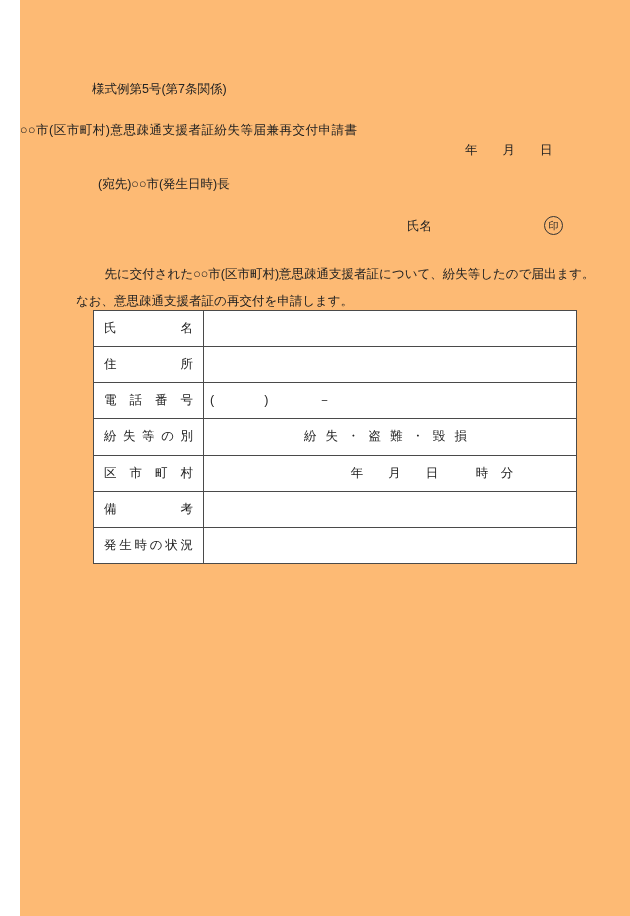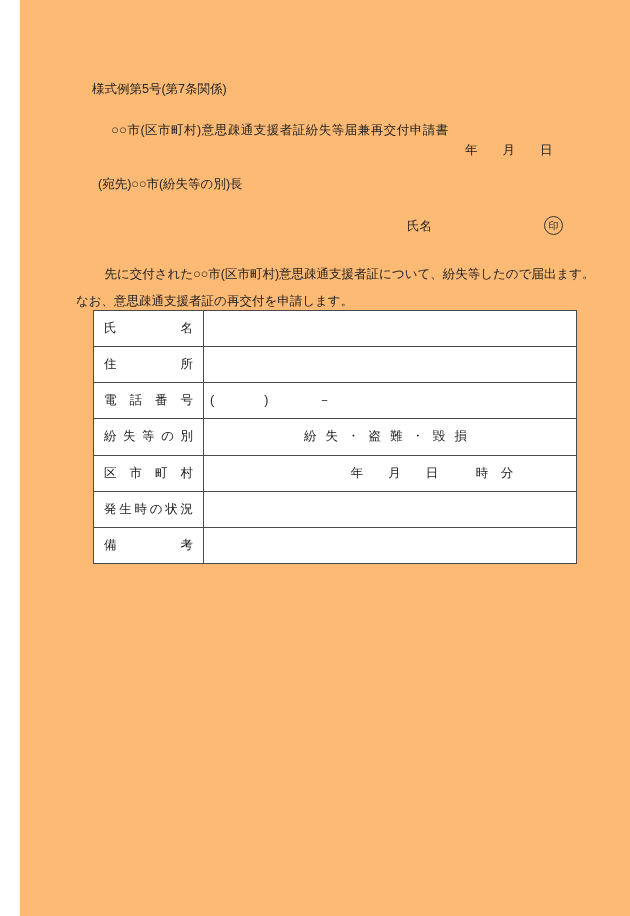--- a/index.html
+++ b/index.html
@@ -14,21 +14,21 @@
     background: #fdba74;
     font-family: Liberation Sans, sans-serif;
     color: #222222;
     font-size: 12.5px;
     overflow: hidden;
     margin-left: 20px;
   }
   .abs { position: absolute; white-space: pre; }
 
   .form-number { left: 72px; top: 81px; }
-  .doc-title { left: 0; top: 122px; width: 520px; text-align: center; letter-spacing: 0.5px; }
+  .doc-title { left: 0; top: 122px; width: 520px; text-align: left; letter-spacing: 0.5px; }
   .date-line { left: 445px; top: 142px; }
   .addressee { left: 78px; top: 176px; }
   .name-label { left: 387px; top: 218px; }
   .seal {
     position: absolute;
     left: 524px; top: 216px;
     width: 17px; height: 17px;
     border: 1px solid #333333;
     border-radius: 50%;
     display: flex; align-items: center; justify-content: center;
@@ -86,21 +86,21 @@
 <body>
 
 <div class="page">
 
   <div class="abs form-number">様式例第5号(第7条関係)</div>
 
   <div class="abs doc-title">○○市(区市町村)意思疎通支援者証紛失等届兼再交付申請書</div>
 
   <div class="abs date-line">年　　月　　日</div>
 
-  <div class="abs addressee">(宛先)○○市(紛失等の別)長</div>
+  <div class="abs addressee">(宛先)○○市(発生日時)長</div>
 
   <div class="abs name-label">氏名</div>
 
   <div class="seal">
     <span>印</span>
   </div>
 
   <div class="abs body-line1">　先に交付された○○市(区市町村)意思疎通支援者証について、紛失等したので届出ます。</div>
 
   <div class="abs body-line2">なお、意思疎通支援者証の再交付を申請します。</div>
@@ -120,22 +120,22 @@
       </div>
       <div class="table-row">
         <div class="cell-label">紛失等の別</div>
         <div class="cell-value">紛失・盗難・毀損</div>
       </div>
       <div class="table-row">
         <div class="cell-label">区市町村</div>
         <div class="cell-value">年　　月　　日　　　時　分</div>
       </div>
       <div class="table-row">
-        <div class="cell-label">発生時の状況</div>
+        <div class="cell-label">備考</div>
         <div class="cell-value"></div>
       </div>
       <div class="table-row">
-        <div class="cell-label">備考</div>
+        <div class="cell-label">発生時の状況</div>
         <div class="cell-value"></div>
       </div>
     </div>
 
 </div>
 
 </body></html>

